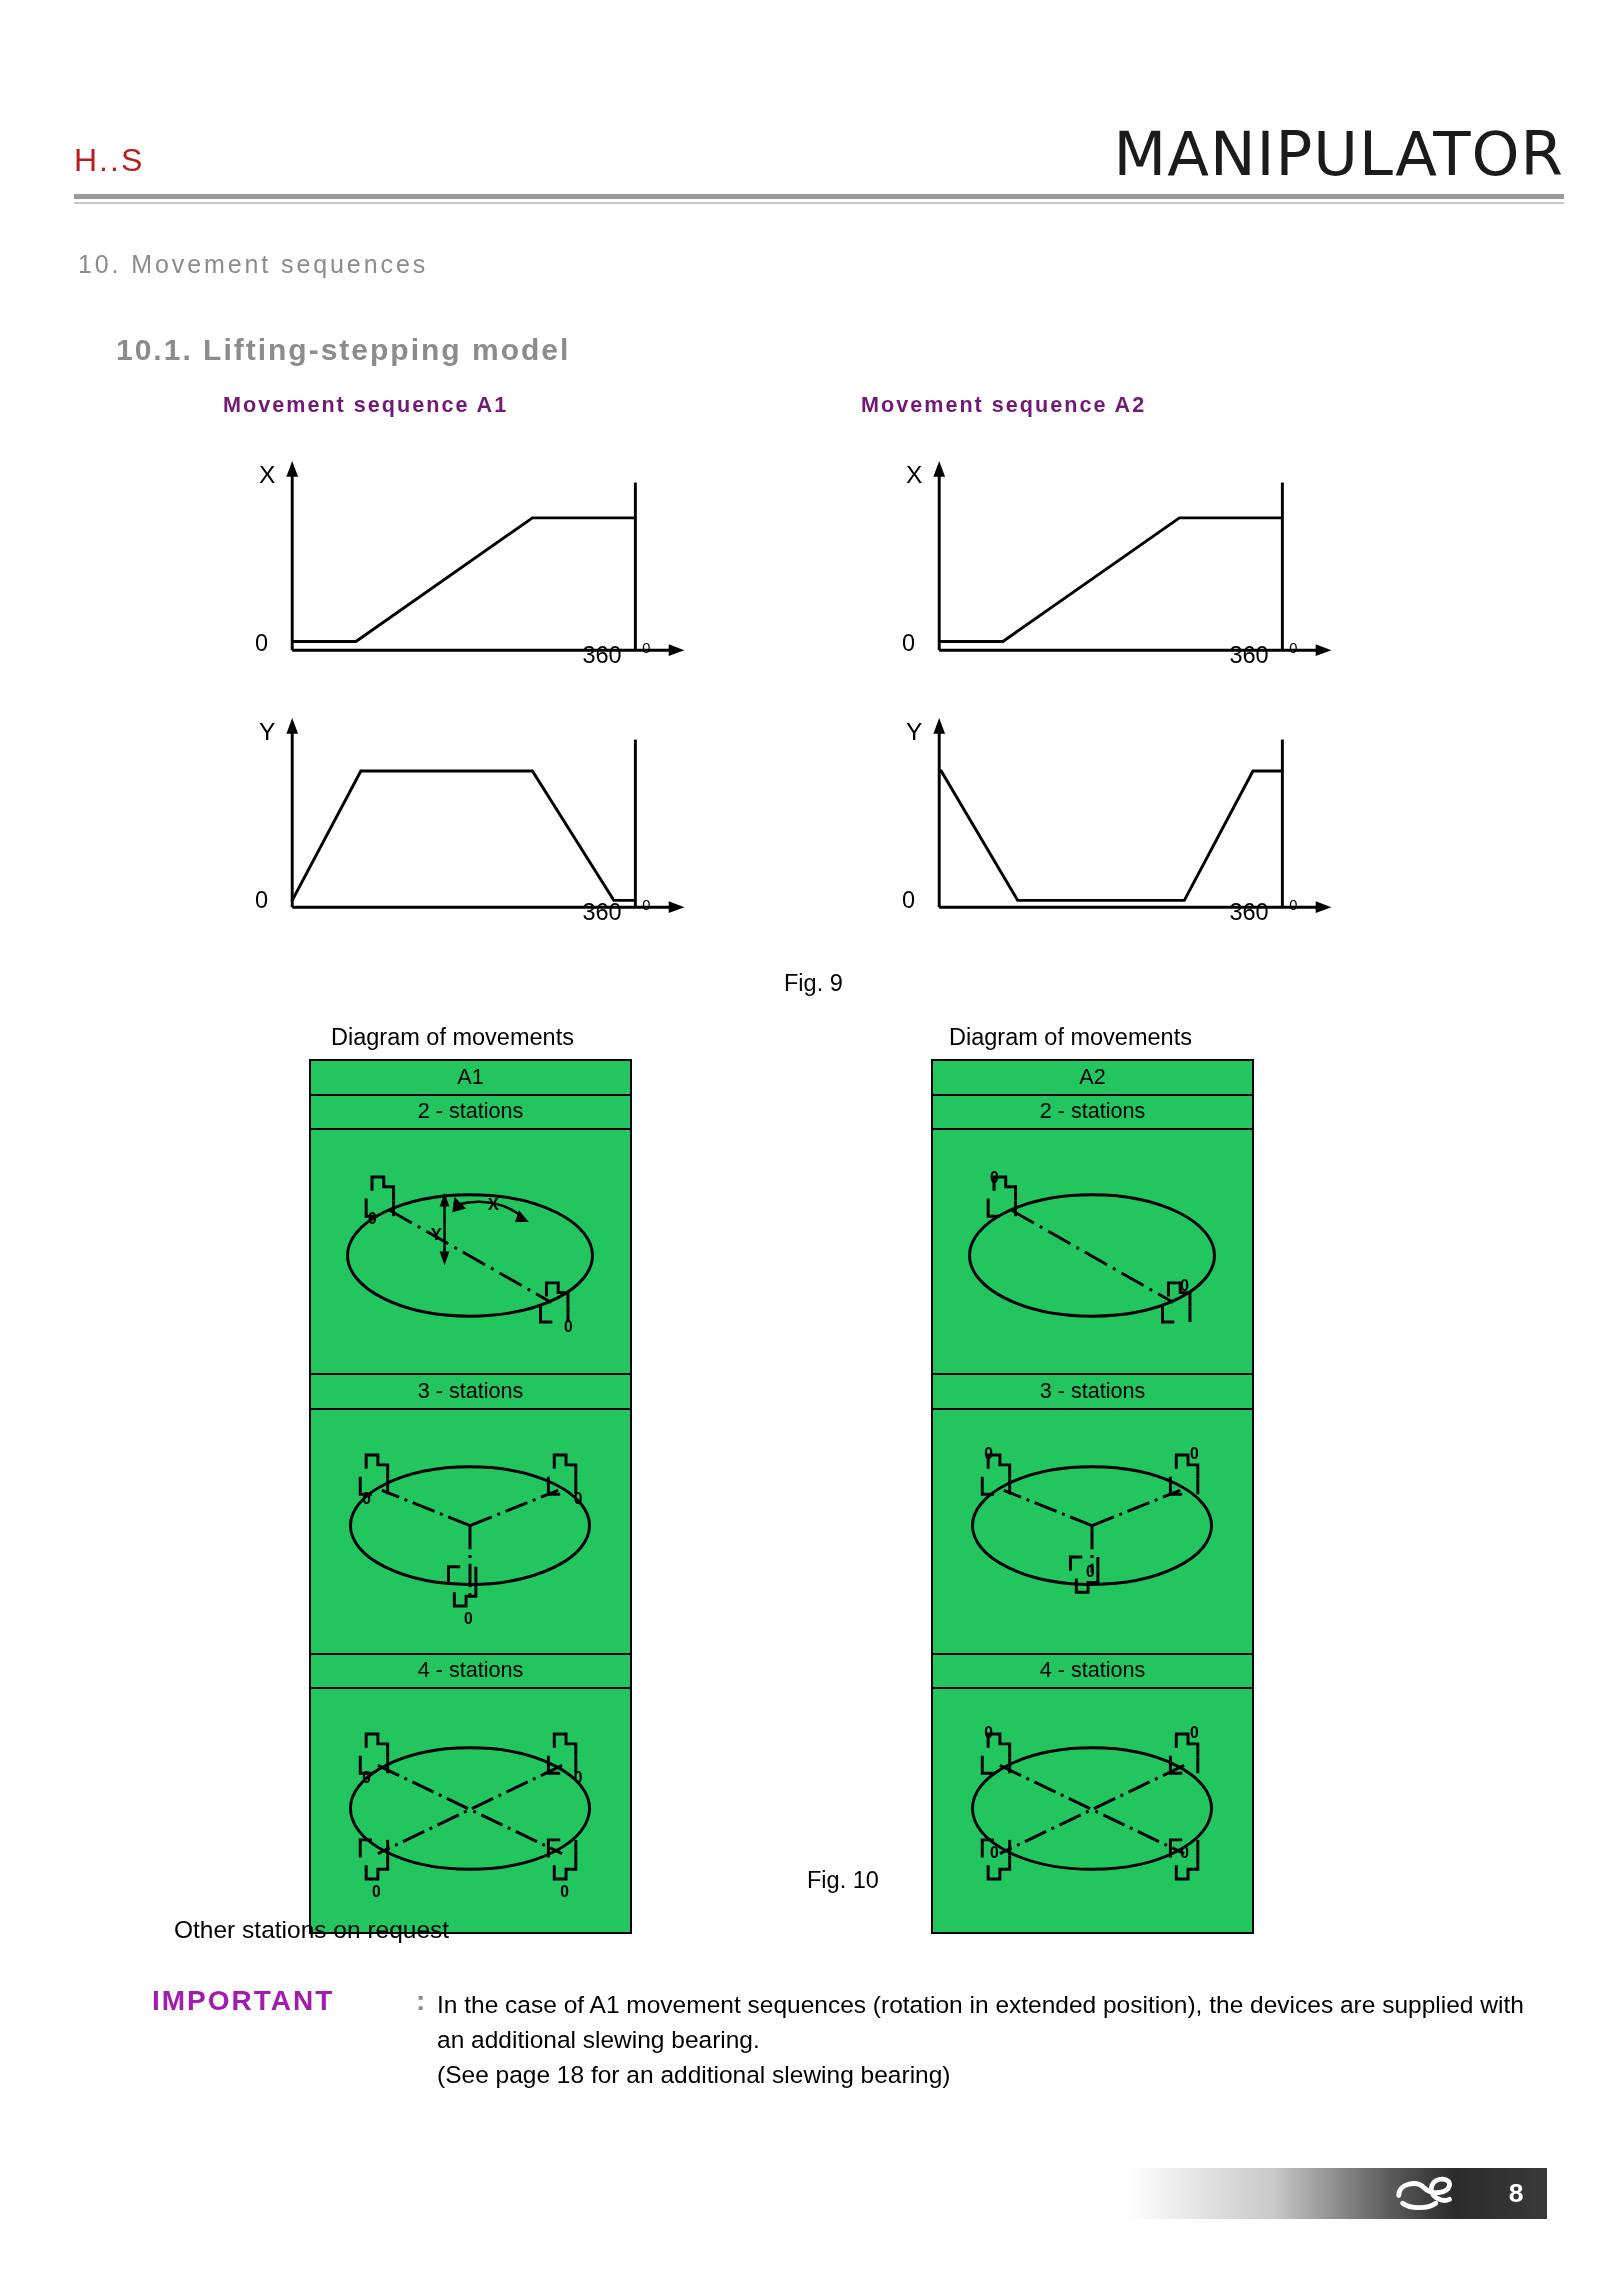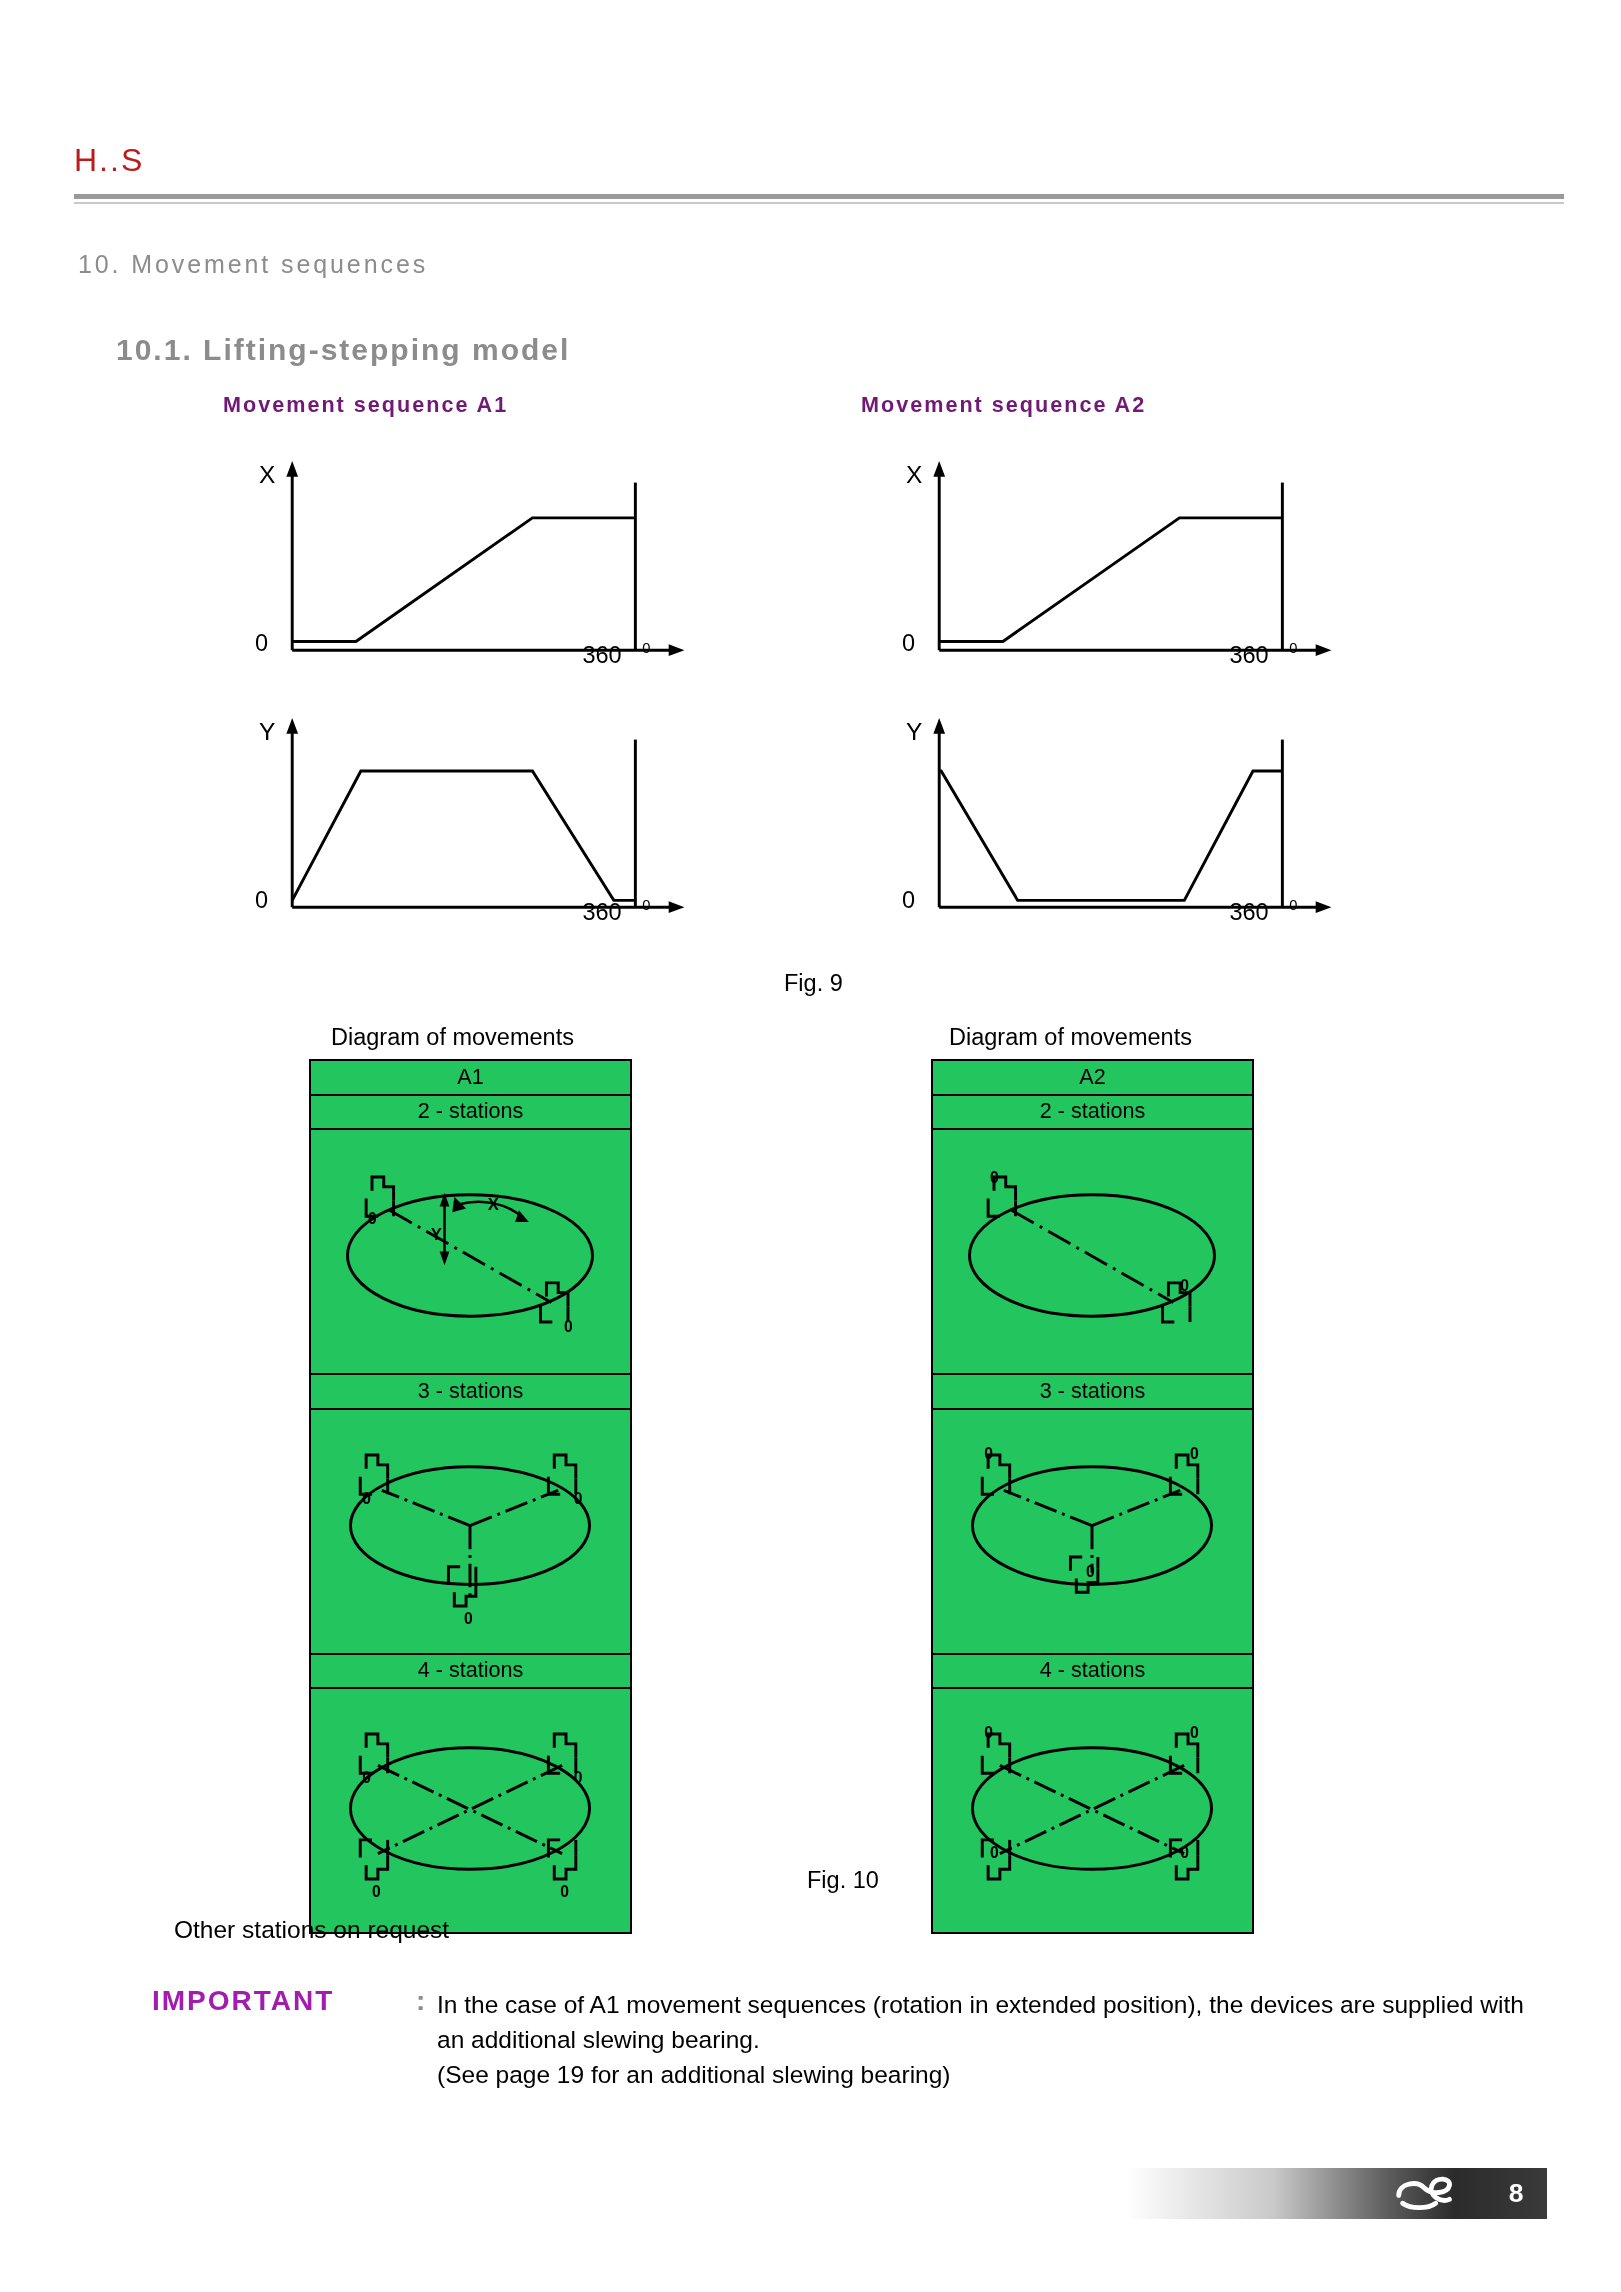--- a/index.html
+++ b/index.html
@@ -219,20 +219,21 @@
     font-size: 26.5px;
     color: #ffffff;
     font-weight: bold;
   }
 </style>
 </head>
 <body>
 
 <div class="header">
   <div class="header-left">H..S</div>
+  <div class="header-right">MANIPULATOR</div>
   <div class="header-rule"></div>
   <div class="header-rule-thin"></div>
 </div>
 
 <div class="h1">10.  Movement sequences</div>
 <div class="h2">10.1. Lifting-stepping model</div>
 
 <div class="seq-title left">Movement sequence A1</div>
 <div class="seq-title right">Movement sequence A2</div>
 
@@ -481,21 +482,21 @@
     </svg>
   </div>
 </div>
 
 <div class="fig-caption fig10">Fig. 10</div>
 
 <div class="other-stations">Other stations on request</div>
 <div class="important-label">IMPORTANT</div>
 <div class="important-colon">:</div>
 <div class="important-body" style="white-space: pre-line;">In the case of A1 movement sequences (rotation in extended position), the devices are supplied with an additional slewing bearing.
-(See page 19 for an additional slewing bearing)</div>
+(See page 18 for an additional slewing bearing)</div>
 
 <div class="footer-bar">
   <div class="footer-grad"></div>
   <svg class="footer-logo" viewBox="0 0 76 40">
     <path d="M10 22 C10 10, 28 6, 36 14 C44 22, 60 20, 62 12 C64 4, 48 2, 44 12 C40 22, 54 30, 62 26" fill="none" stroke="#ffffff" stroke-width="5" stroke-linecap="round"></path>
     <path d="M14 30 C22 36, 40 36, 48 30" fill="none" stroke="#ffffff" stroke-width="5" stroke-linecap="round"></path>
   </svg>
   <div class="footer-page">8</div>
 </div>
 

